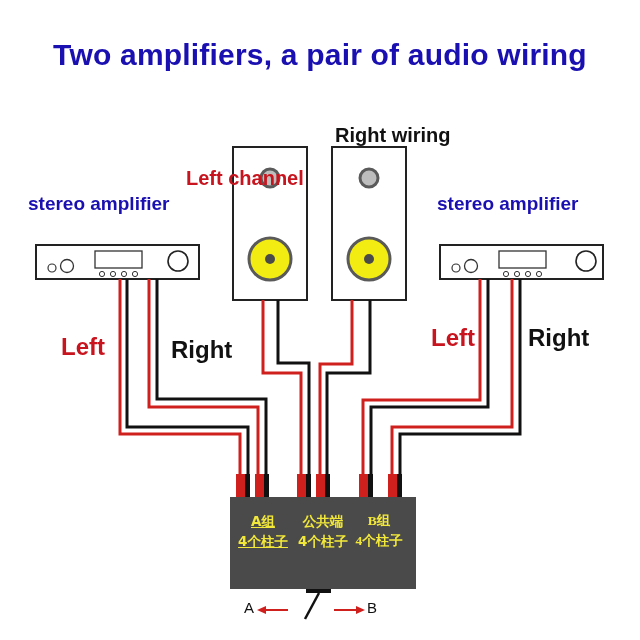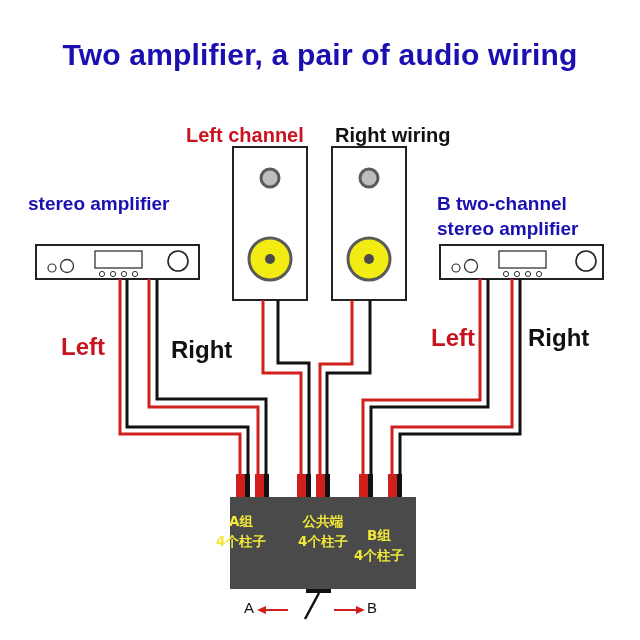--- a/index.html
+++ b/index.html
@@ -32,40 +32,40 @@
     }
     .amp-label {
       font-size: 19px;
       color: #1a0fb0;
       line-height: 25px;
     }
     #ampA-label { left: 28px; top: 191px; }
     #ampB-label { left: 437px; top: 191px; }
 
     .channel-label { font-size: 20px; top: 124px; }
-    #left-channel-label { left: 186px; color: #c8141e; }
+    #left-channel-label { left: 186px; color: #c8141e; margin-top: 43px; }
     #right-channel-label { left: 335px; color: #111111; }
 
     .wire-label { font-size: 24px; }
     #wire-left-a { left: 61px; top: 333px; color: #c8141e; }
     #wire-right-a { left: 171px; top: 336px; color: #111111; }
     #wire-left-b { left: 431px; top: 324px; color: #c8141e; }
     #wire-right-b { left: 528px; top: 324px; color: #111111; }
 
     .box-text {
       font-size: 13.5px;
       color: #f2e83a;
       text-align: center;
       line-height: 20px;
       font-family: "DejaVu Sans", sans-serif;
       font-weight: bold;
     }
-    #group-a { left: 213px; width: 56px; top: 511px; }
+    #group-a { left: 235px; width: 56px; top: 511px; text-decoration: underline; }
     #group-common { left: 294px; width: 58px; top: 511px; }
-    #group-b { left: 350px; width: 58px; top: 525px; }
+    #group-b { left: 350px; width: 58px; top: 511px; font-family: Liberation Serif, serif; }
 
     .switch-pos { font-size: 15px; color: #111111; font-weight: normal; top: 599px; }
     #switch-a { left: 244px; }
     #switch-b { left: 367px; }
 
     svg#diagram { position: absolute; left: 0; top: 0; }
   </style>
 </head>
 <body>
 
@@ -155,27 +155,26 @@
       <line x1="288" y1="610" x2="263" y2="610" stroke="#d0201e" stroke-width="2"></line>
       <polygon points="257,610 266,606 266,614" fill="#d0201e"></polygon>
     </g>
     <g>
       <line x1="334" y1="610" x2="359" y2="610" stroke="#d0201e" stroke-width="2"></line>
       <polygon points="365,610 356,606 356,614" fill="#d0201e"></polygon>
     </g>
   </g>
 </svg>
 
-<h1 id="title" class="txt">Two amplifier, a pair of audio wiring</h1>
+<h1 id="title" class="txt">Two amplifiers, a pair of audio wiring</h1>
 
 <div id="ampA-label" class="txt amp-label">
   <div>stereo amplifier</div>
 </div>
 <div id="ampB-label" class="txt amp-label">
-  <div>B two-channel</div>
   <div>stereo amplifier</div>
 </div>
 
 <div id="left-channel-label" class="txt channel-label">Left channel</div>
 <div id="right-channel-label" class="txt channel-label">Right wiring</div>
 
 <div id="wire-left-a" class="txt wire-label">Left</div>
 <div id="wire-right-a" class="txt wire-label">Right</div>
 <div id="wire-left-b" class="txt wire-label">Left</div>
 <div id="wire-right-b" class="txt wire-label">Right</div>

